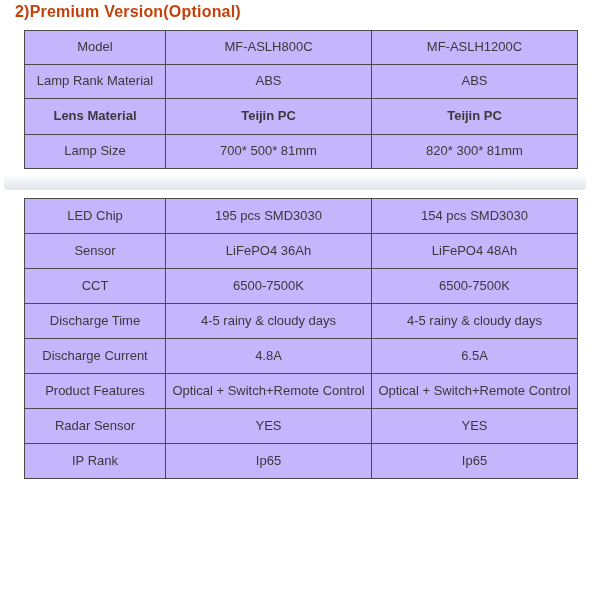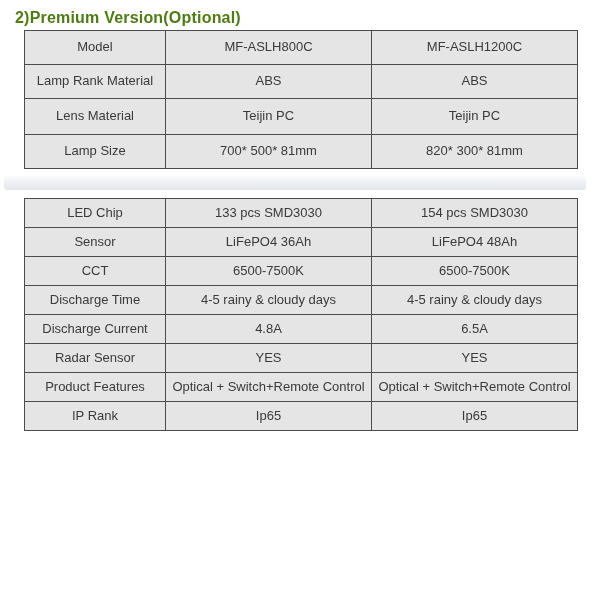--- a/index.html
+++ b/index.html
@@ -11,51 +11,51 @@
     width: 600px;
     height: 600px;
     position: relative;
     overflow: hidden;
     font-family: "Liberation Sans", "DejaVu Sans", sans-serif;
     color: #3a3a3a;
   }
   .page-title {
     position: absolute;
     left: 15px;
-    top: 9px;
+    top: 3px;
     font-size: 16px;
     font-weight: bold;
-    color: #4d7c0f;
+    color: #c2410c;
     letter-spacing: 0.2px;
     white-space: nowrap;
   }
   table.spec {
     position: absolute;
     left: 24px;
     border-collapse: collapse;
     table-layout: fixed;
     width: 553px;
-    background: #e5e5e5;
+    background: #c4b5fd;
   }
   table.spec td {
     border: 1px solid #4b4b4b;
     text-align: center;
     vertical-align: middle;
     font-size: 13px;
     color: #3a3a3a;
     padding: 0 2px;
     overflow: hidden;
     white-space: pre-line;
     line-height: 1.25;
   }
   #table-top { top: 30px; }
   #table-bottom { top: 198px; }
   #table-top tr { height: 34px; }
-  #table-top tr.tall { height: 36px; }
-  #table-bottom tr { height: 29px; }
+  #table-top tr.tall { height: 36px; font-weight: bold; }
+  #table-bottom tr { height: 35px; }
   #table-bottom tr.tall { height: 52px; }
   .col-label { width: 141px; }
   .col-val   { width: 206px; }
   .section-divider {
     position: absolute;
     left: 4px;
     top: 176px;
     width: 582px;
     height: 14px;
     border-radius: 3px;
@@ -101,21 +101,21 @@
 
 <table class="spec" id="table-bottom">
   <colgroup>
       <col class="col-label">
       <col class="col-val">
       <col class="col-val">
     </colgroup>
   <tbody>
     <tr>
       <td>LED Chip</td>
-      <td>133 pcs SMD3030</td>
+      <td>195 pcs SMD3030</td>
       <td>154 pcs SMD3030</td>
     </tr>
     <tr>
       <td>Sensor</td>
       <td>LiFePO4 36Ah</td>
       <td>LiFePO4 48Ah</td>
     </tr>
     <tr>
       <td>CCT</td>
       <td>6500-7500K</td>
@@ -125,28 +125,28 @@
       <td>Discharge Time</td>
       <td>4-5 rainy &amp; cloudy days</td>
       <td>4-5 rainy &amp; cloudy days</td>
     </tr>
     <tr>
       <td>Discharge Current</td>
       <td>4.8A</td>
       <td>6.5A</td>
     </tr>
     <tr>
+      <td>Product Features</td>
+      <td>Optical + Switch+Remote Control</td>
+      <td>Optical + Switch+Remote Control</td>
+    </tr>
+    <tr>
       <td>Radar Sensor</td>
       <td>YES</td>
       <td>YES</td>
-    </tr>
-    <tr>
-      <td>Product Features</td>
-      <td>Optical + Switch+Remote Control</td>
-      <td>Optical + Switch+Remote Control</td>
     </tr>
     <tr>
       <td>IP Rank</td>
       <td>Ip65</td>
       <td>Ip65</td>
     </tr>
   </tbody>
 </table>
 
 </body></html>

